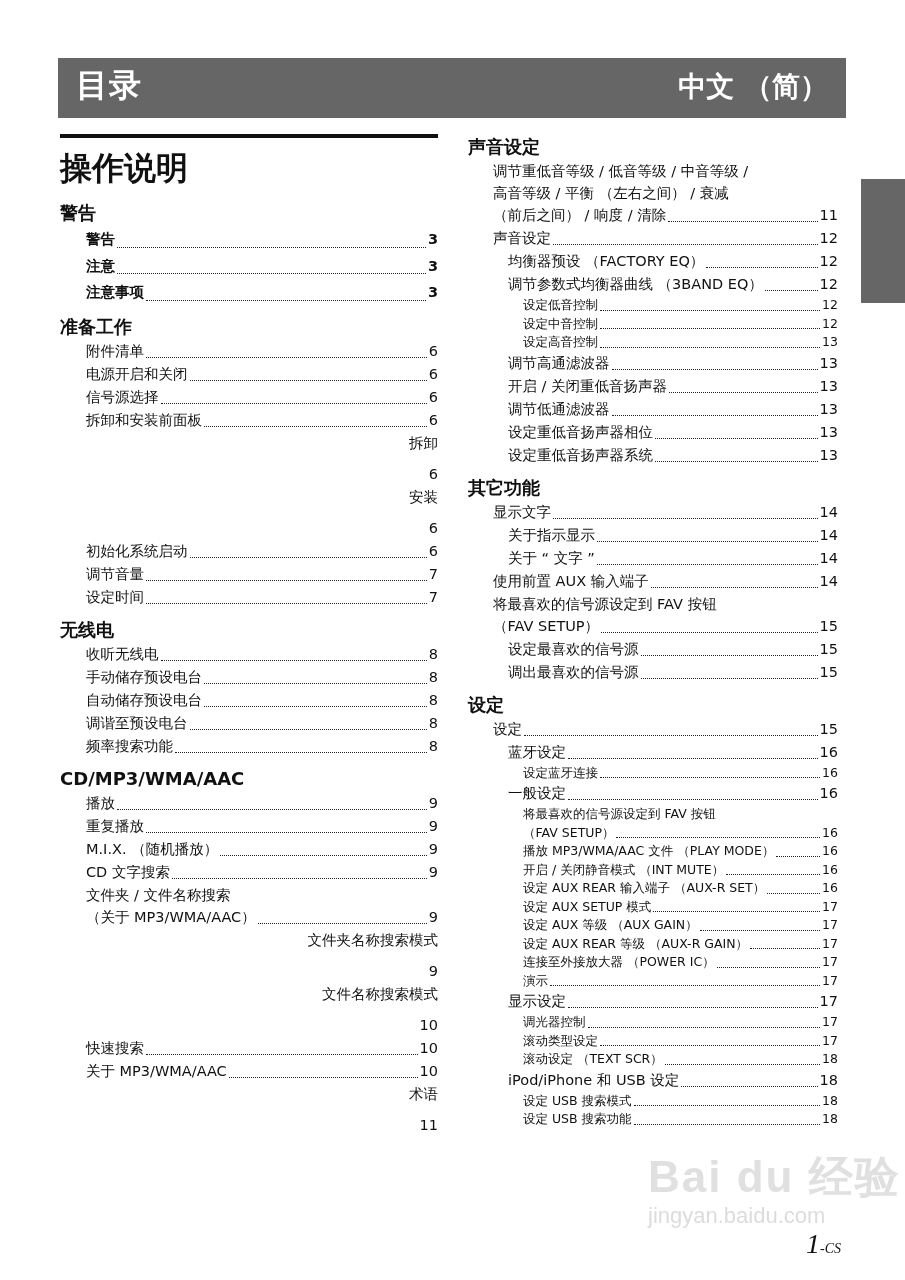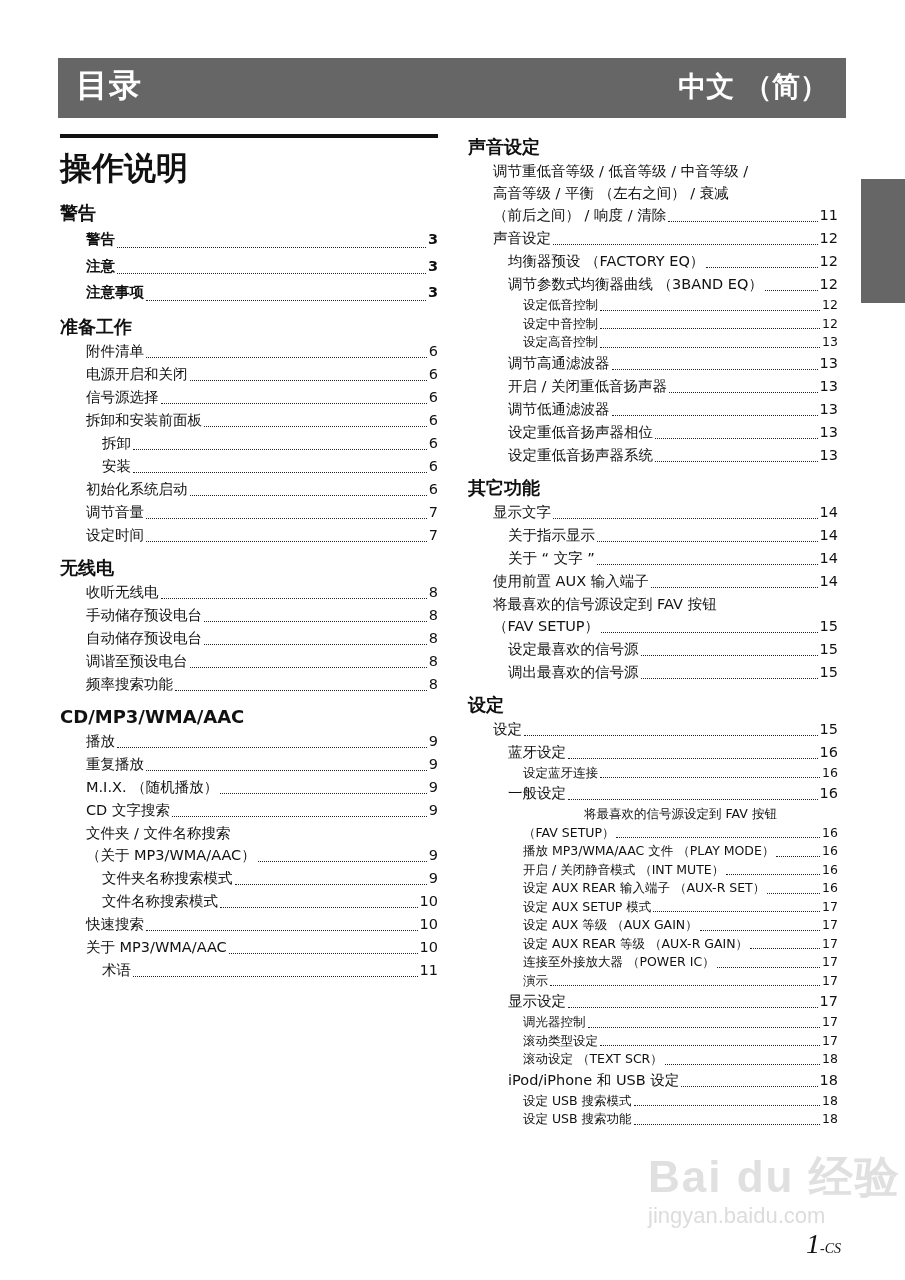--- a/index.html
+++ b/index.html
@@ -36,24 +36,24 @@
   .entry .lbl { flex: 0 0 auto; }
   .entry .dots {
     flex: 1 1 auto; overflow: hidden; margin: 0 2px 5px 2px; height: 2px;
     border-bottom: 1.5px dotted #222;
   }
   .entry.small .dots { margin-bottom: 4px; }
   .entry .pg { flex: 0 0 auto; }
   .line { font-size: 14.5px; line-height: 22px; white-space: nowrap; }
   .line.small { font-size: 12.5px; line-height: 18.5px; }
   .l1 { padding-left: 26px; }
-  .l2 { padding-left: 42px; }
+  .l2 { padding-left: 42px; flex-direction: column; }
   .r1 { padding-left: 25px; }
   .r2 { padding-left: 40px; }
-  .r3 { padding-left: 55px; text-align: center; }
+  .r3 { padding-left: 55px; }
   .watermark {
     position: absolute; left: 648px; top: 1148px; color: #d8d8d8;
     font-family: Liberation Sans, sans-serif;
   }
   .watermark .brand { font-size: 44px; font-weight: bold; letter-spacing: 2px; color: #e0e0e0; }
   .watermark .url { font-size: 22px; margin-top: -4px; color: #dcdcdc; }
   .page-num {
     position: absolute; left: 806px; top: 1228px; font-family: "Liberation Serif", serif; font-style: italic;
   }
   .page-num .n { font-size: 28px; }

